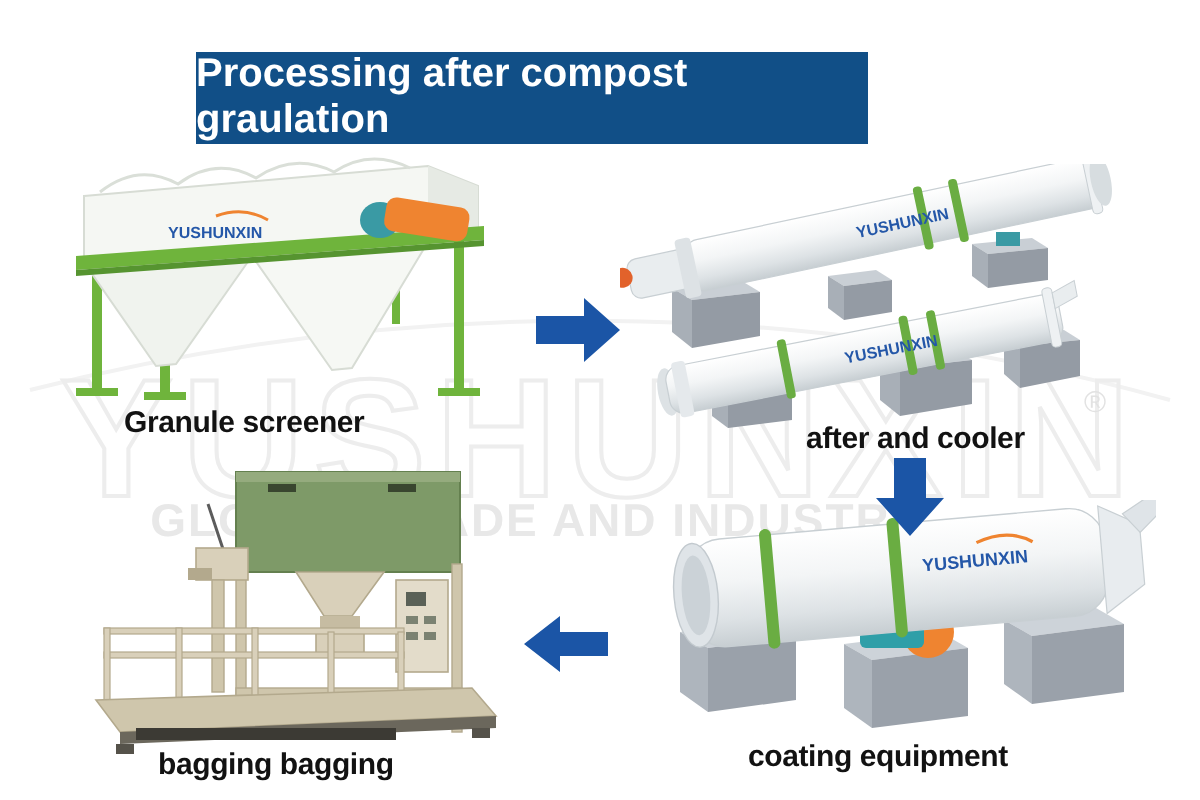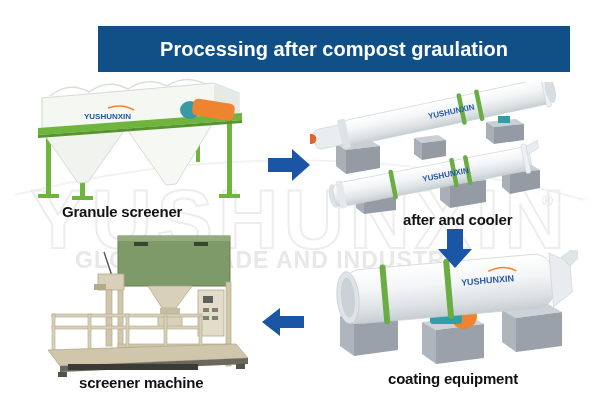--- a/index.html
+++ b/index.html
@@ -1,34 +1,34 @@
 <!DOCTYPE html>
 <html><head>
 <meta charset="utf-8">
 <style>
   html,body { margin:0; padding:0; background:#ffffff; }
   .stage {
     position:relative; width:600px; height:400px; overflow:hidden;
     background:#ffffff; font-family:"Liberation Sans", sans-serif;
   }
   .banner {
-    position:absolute; left:98px; top:26px; width:472px; height:46px;
+    position:absolute; left:98px; top:26px; width:336px; height:46px;
     background:#114f87; color:#ffffff; display:flex; align-items:center; justify-content:center;
     font-size:20px; font-weight:bold; z-index:5;
   }
   .machine { position:absolute; z-index:3; }
   .watermark-svg { position:absolute; left:0; top:0; z-index:1; }
   .arrows-svg { position:absolute; left:0; top:0; z-index:4; }
   .caption {
     position:absolute; z-index:5; font-size:15px; font-weight:bold; color:#121212;
     white-space:nowrap; letter-spacing:-0.2px;
   }
   .cap-screener { left:62px;  top:203px; }
   .cap-dryer    { left:403px; top:211px; }
-  .cap-coating  { left:388px; top:370px; }
+  .cap-coating  { left:374px; top:370px; }
   .cap-bagging  { left:79px;  top:374px; }
 </style>
 </head>
 <body>
 
 <div class="stage">
 
   <svg class="watermark-svg" width="600" height="400" viewBox="0 0 600 400">
     <path d="M15,195 C200,148 400,148 585,200" fill="none" stroke="#f2f2f2" stroke-width="2"></path>
     <text x="300" y="248" text-anchor="middle" font-size="84" font-weight="bold" fill="none" stroke="#ededed" stroke-width="2" letter-spacing="5">YUSHUNXIN</text>
@@ -217,15 +217,15 @@
 
   <svg class="arrows-svg" width="600" height="400" viewBox="0 0 600 400">
     <polygon points="268,158 292,158 292,149 310,165 292,181 292,172 268,172" fill="#1b55a6"></polygon>
     <polygon points="447,229 463,229 463,249 472,249 455,268 438,249 447,249" fill="#1b55a6"></polygon>
     <polygon points="304,316 280,316 280,308 262,322 280,336 280,328 304,328" fill="#1b55a6"></polygon>
   </svg>
 
   <div class="caption cap-screener">Granule screener</div>
   <div class="caption cap-dryer">after and cooler</div>
   <div class="caption cap-coating">coating equipment</div>
-  <div class="caption cap-bagging">screener machine</div>
+  <div class="caption cap-bagging">bagging bagging</div>
 
 </div>
 
 </body></html>

